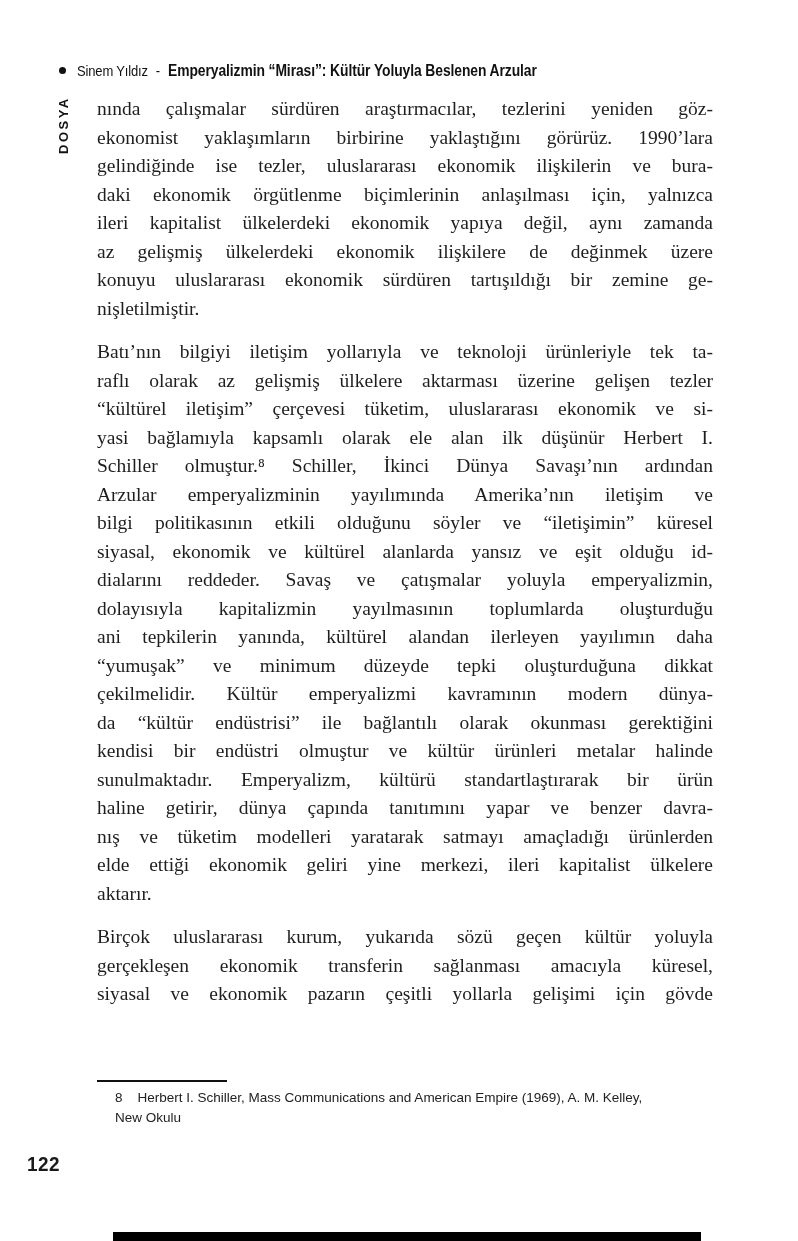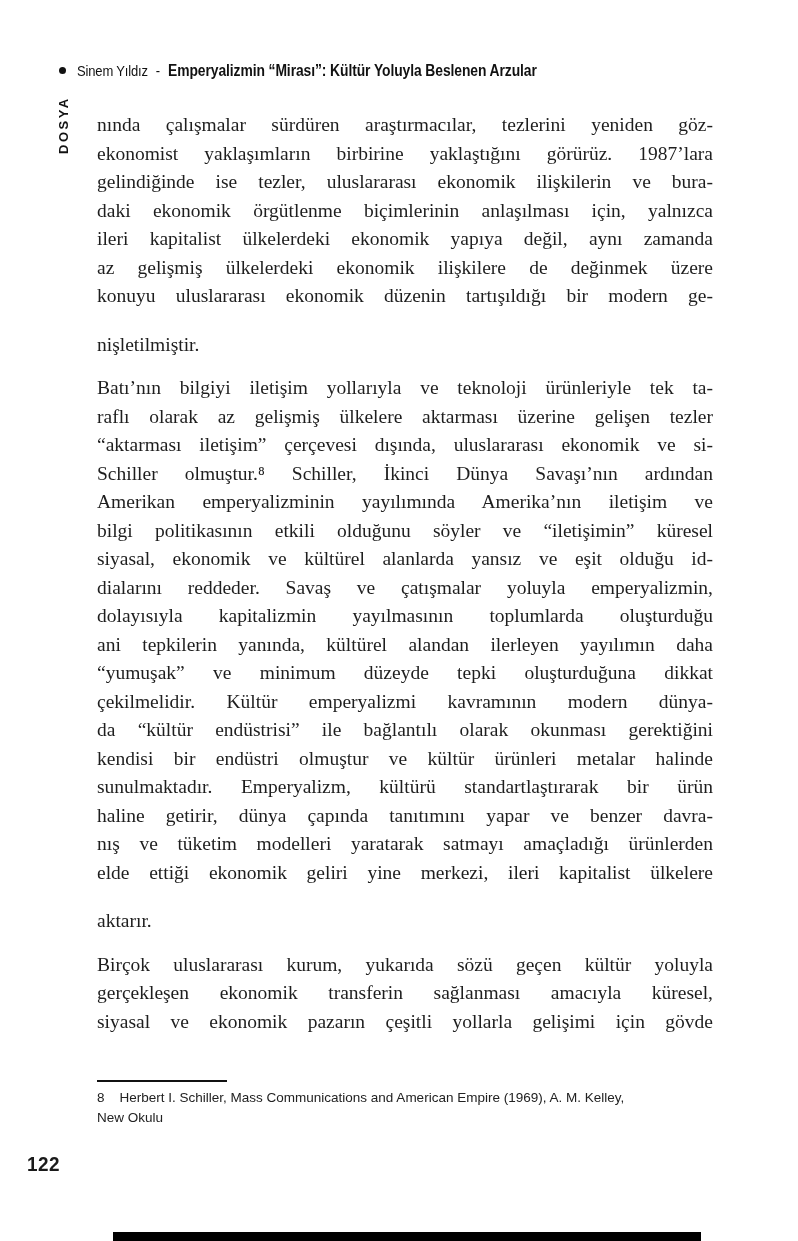--- a/index.html
+++ b/index.html
@@ -29,35 +29,35 @@
   .dosya {
     position:absolute; left:56px; top:154px;
     transform:rotate(-90deg); transform-origin:0 0;
     font-family:"Liberation Sans","DejaVu Sans",sans-serif;
     font-weight:700; font-size:13px; letter-spacing:2.5px; color:#111;
     white-space:nowrap;
   }
 
   
   .body-col {
-    position:absolute; left:97px; top:111px; width:616px;
+    position:absolute; left:97px; top:95px; width:616px;
     font-size:19.5px; line-height:28.5px; color:#1e1e1e;
   }
   .paragraph + .paragraph { margin-top:15px; }
   .line { text-align:justify; text-align-last:justify; }
-  .line.line-last { text-align-last:left;margin-top:20px; }
+  .line.line-last { text-align-last:left; }
 
   
   .footnote {
     position:absolute; left:97px; top:1080px; width:616px;
     font-family:"Liberation Sans","DejaVu Sans",sans-serif;
     font-size:13.5px; line-height:20px; color:#222;
   }
   .fn-rule { width:130px; border-top:2px solid #111; margin-bottom:6px; }
-  .fn-line { white-space:pre-wrap; }
+  .fn-line { white-space:pre-wrap;margin-left:18px; }
 
   
   .page-number {
     position:absolute; left:27px; top:1152px;
     font-family:"Liberation Sans","DejaVu Sans",sans-serif;
     font-weight:700; font-size:21px; letter-spacing:0.5px; color:#1a1a1a;
     transform:scaleX(0.9); transform-origin:0 0;
   }
 
   
@@ -78,34 +78,35 @@
       <span class="sep">-</span>
       <span class="h-title">Emperyalizmin “Mirası”: Kültür Yoluyla Beslenen Arzular</span>
     </span>
   </div>
 
   <div class="dosya">DOSYA</div>
 
   <div class="body-col">
       <div class="paragraph">
         <div class="line">nında çalışmalar sürdüren araştırmacılar, tezlerini yeniden göz-</div>
-        <div class="line">ekonomist yaklaşımların birbirine yaklaştığını görürüz. 1987’lara</div>
+        <div class="line">ekonomist yaklaşımların birbirine yaklaştığını görürüz. 1990’lara</div>
         <div class="line">gelindiğinde ise tezler, uluslararası ekonomik ilişkilerin ve bura-</div>
         <div class="line">daki ekonomik örgütlenme biçimlerinin anlaşılması için, yalnızca</div>
         <div class="line">ileri kapitalist ülkelerdeki ekonomik yapıya değil, aynı zamanda</div>
         <div class="line">az gelişmiş ülkelerdeki ekonomik ilişkilere de değinmek üzere</div>
-        <div class="line">konuyu uluslararası ekonomik düzenin tartışıldığı bir modern ge-</div>
+        <div class="line">konuyu uluslararası ekonomik sürdüren tartışıldığı bir zemine ge-</div>
         <div class="line line-last">nişletilmiştir.</div>
       </div>
       <div class="paragraph">
         <div class="line">Batı’nın bilgiyi iletişim yollarıyla ve teknoloji ürünleriyle tek ta-</div>
         <div class="line">raflı olarak az gelişmiş ülkelere aktarması üzerine gelişen tezler</div>
-        <div class="line">“aktarması iletişim” çerçevesi dışında, uluslararası ekonomik ve si-</div>
+        <div class="line">“kültürel iletişim” çerçevesi tüketim, uluslararası ekonomik ve si-</div>
+        <div class="line">yasi bağlamıyla kapsamlı olarak ele alan ilk düşünür Herbert I.</div>
         <div class="line">Schiller olmuştur.⁸ Schiller, İkinci Dünya Savaşı’nın ardından</div>
-        <div class="line">Amerikan emperyalizminin yayılımında Amerika’nın iletişim ve</div>
+        <div class="line">Arzular emperyalizminin yayılımında Amerika’nın iletişim ve</div>
         <div class="line">bilgi politikasının etkili olduğunu söyler ve “iletişimin” küresel</div>
         <div class="line">siyasal, ekonomik ve kültürel alanlarda yansız ve eşit olduğu id-</div>
         <div class="line">dialarını reddeder. Savaş ve çatışmalar yoluyla emperyalizmin,</div>
         <div class="line">dolayısıyla kapitalizmin yayılmasının toplumlarda oluşturduğu</div>
         <div class="line">ani tepkilerin yanında, kültürel alandan ilerleyen yayılımın daha</div>
         <div class="line">“yumuşak” ve minimum düzeyde tepki oluşturduğuna dikkat</div>
         <div class="line">çekilmelidir. Kültür emperyalizmi kavramının modern dünya-</div>
         <div class="line">da “kültür endüstrisi” ile bağlantılı olarak okunması gerektiğini</div>
         <div class="line">kendisi bir endüstri olmuştur ve kültür ürünleri metalar halinde</div>
         <div class="line">sunulmaktadır. Emperyalizm, kültürü standartlaştırarak bir ürün</div>

